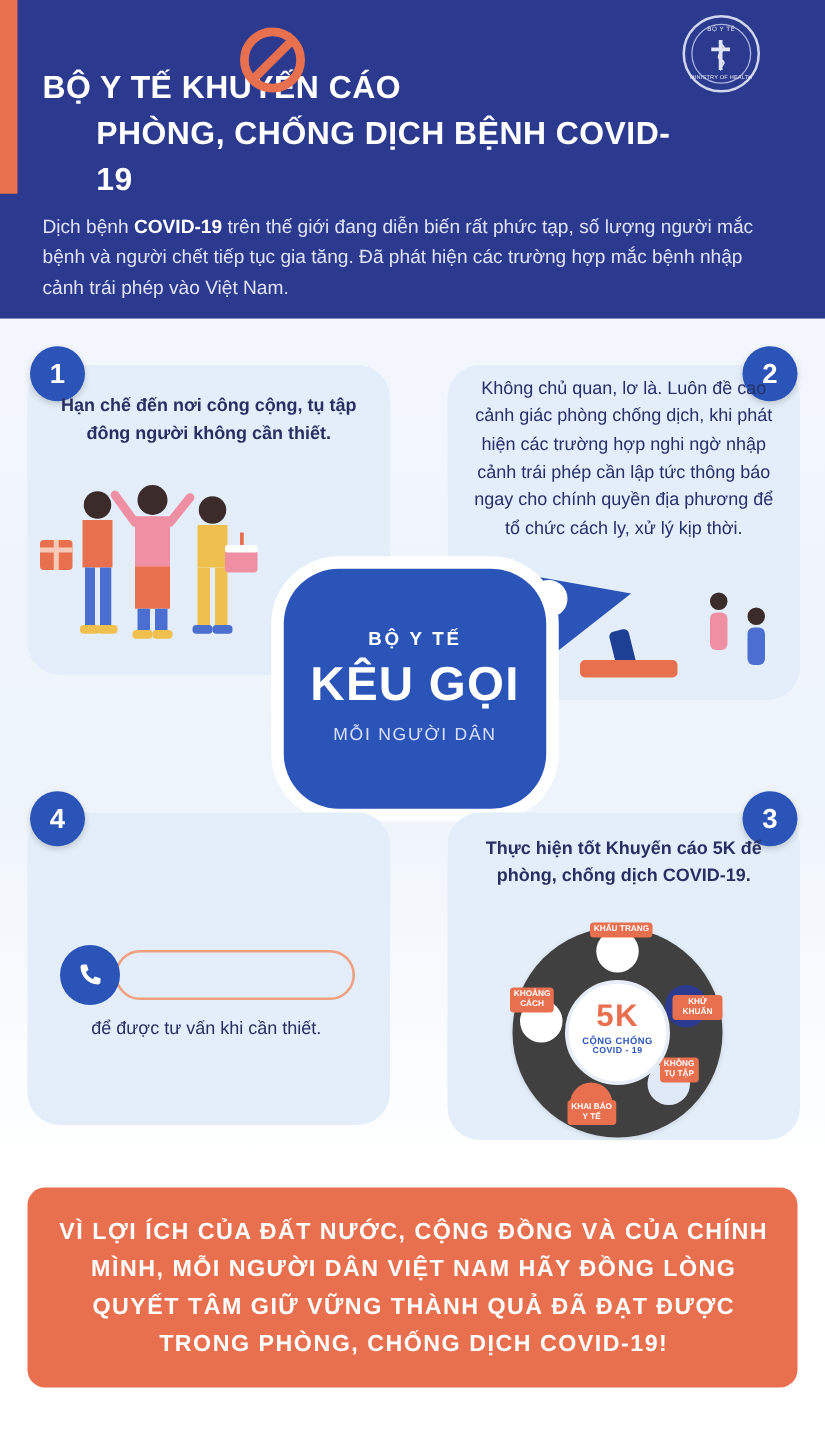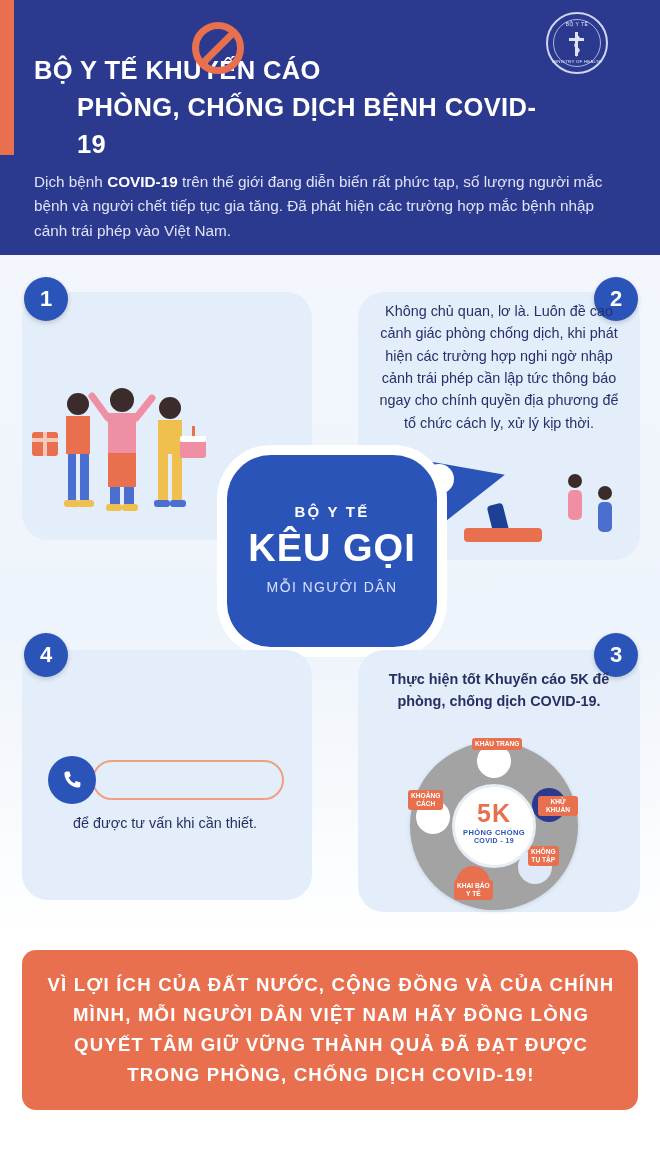--- a/index.html
+++ b/index.html
@@ -245,21 +245,21 @@
   .tiny-person {
     position: absolute; width: 14px; height: 46px;
   }
   .tp-head { width: 14px; height: 14px; border-radius: 50%; }
   .tp-body { width: 14px; height: 30px; border-radius: 5px; margin-top: 2px; }
 
   
   .wheel {
     position: absolute; left: 410px; top: 742px;
     width: 168px; height: 168px; border-radius: 50%;
-    background: #a3a3a3;
+    background: #404040;
     box-shadow: 0 1px 4px rgba(0,0,0,.12);
   }
   .wheel-inner {
     position: absolute; left: 42px; top: 42px;
     width: 84px; height: 84px; border-radius: 50%;
     background: #ffffff; border: 3px solid #e7edf7; box-sizing: border-box;
     text-align: center;
   }
   .wheel-5k { margin-top: 12px; font-size: 25px; font-weight: bold; color: #e8704f; letter-spacing: 1px; }
   .wheel-l1 { font-size: 7.5px; font-weight: bold; color: #2b54b8; letter-spacing: .4px; }
@@ -322,20 +322,21 @@
   </div>
 
   <div class="header-desc">
     <span>Dịch bệnh </span><b>COVID-19</b><span> trên thế giới đang diễn biến rất phức tạp, số lượng người mắc bệnh và người chết tiếp tục gia tăng. Đã phát hiện các trường hợp mắc bệnh nhập cảnh trái phép vào Việt Nam.</span>
   </div>
 
   <div class="blue-wash"></div>
 
   <div class="card c1"></div>
   <div class="badge b1">1</div>
+  <div class="card-text t1">Hạn chế đến nơi công cộng, tụ tập đông người không cần thiết.</div>
   <div class="illus1">
     <svg width="180" height="150" viewBox="0 0 180 150">
 
       <rect x="2" y="52" width="26" height="24" rx="3" fill="#e8704f"></rect>
       <rect x="13" y="52" width="4" height="24" fill="#f7c9b8"></rect>
       <rect x="2" y="58" width="26" height="4" fill="#f7c9b8"></rect>
 
       <circle cx="48" cy="24" r="11" fill="#3b2b2b"></circle>
       <path d="M36 36 h24 v38 h-24 z" fill="#e8704f"></path>
       <path d="M38 74 h8 v48 h-8 z" fill="#4a6fd0"></path>
@@ -411,21 +412,21 @@
     <div class="w-chip" style="left:128px; top:54px;">KHỬ KHUẨN</div>
     <div class="w-chip" style="left:118px; top:104px;">KHÔNG
 TỤ TẬP</div>
     <div class="w-chip" style="left:44px; top:138px;">KHAI BÁO
 Y TẾ</div>
     <div class="w-chip" style="left:-2px; top:48px;">KHOẢNG
 CÁCH</div>
 
     <div class="wheel-inner">
       <div class="wheel-5k">5K</div>
-      <div class="wheel-l1">PHÒNG CHỐNG</div>
+      <div class="wheel-l1">CỘNG CHỐNG</div>
       <div class="wheel-l2">COVID - 19</div>
     </div>
   </div>
 
   <div class="card c4"></div>
   <div class="badge b4">4</div>
 
   <div class="phone-pill"></div>
   <div class="phone-circle">
     <svg width="24" height="24" viewBox="0 0 24 24">

